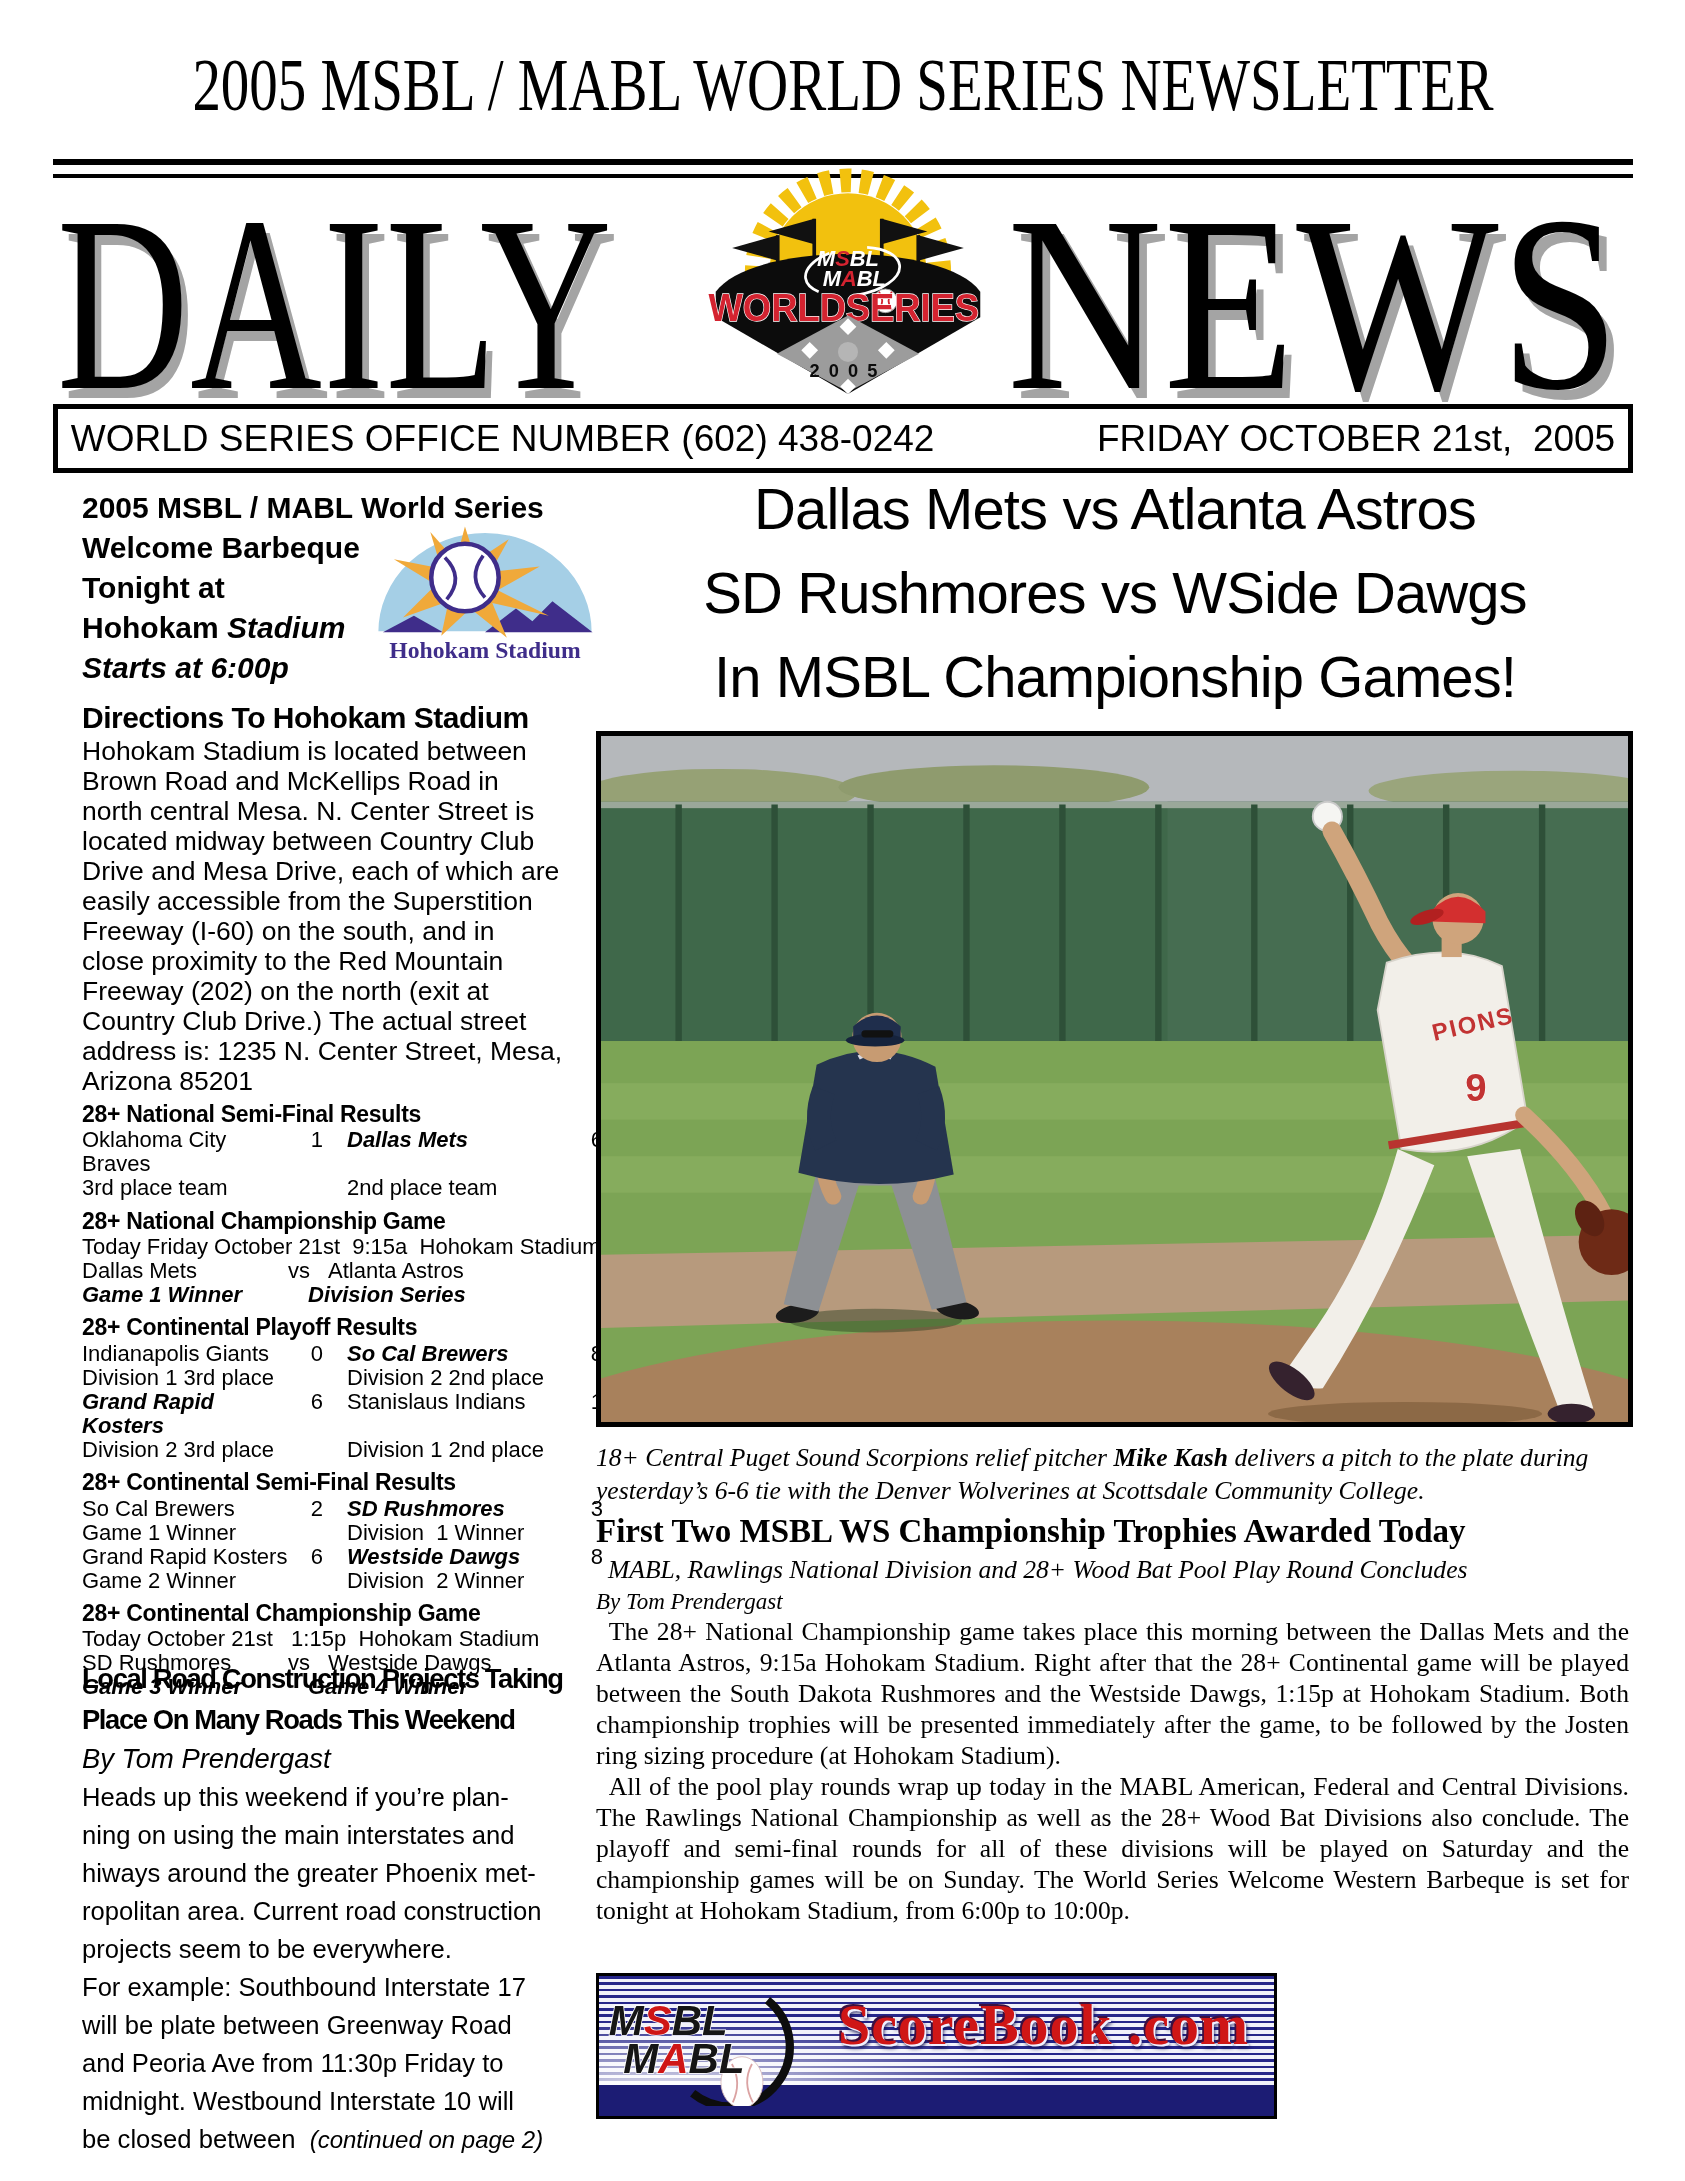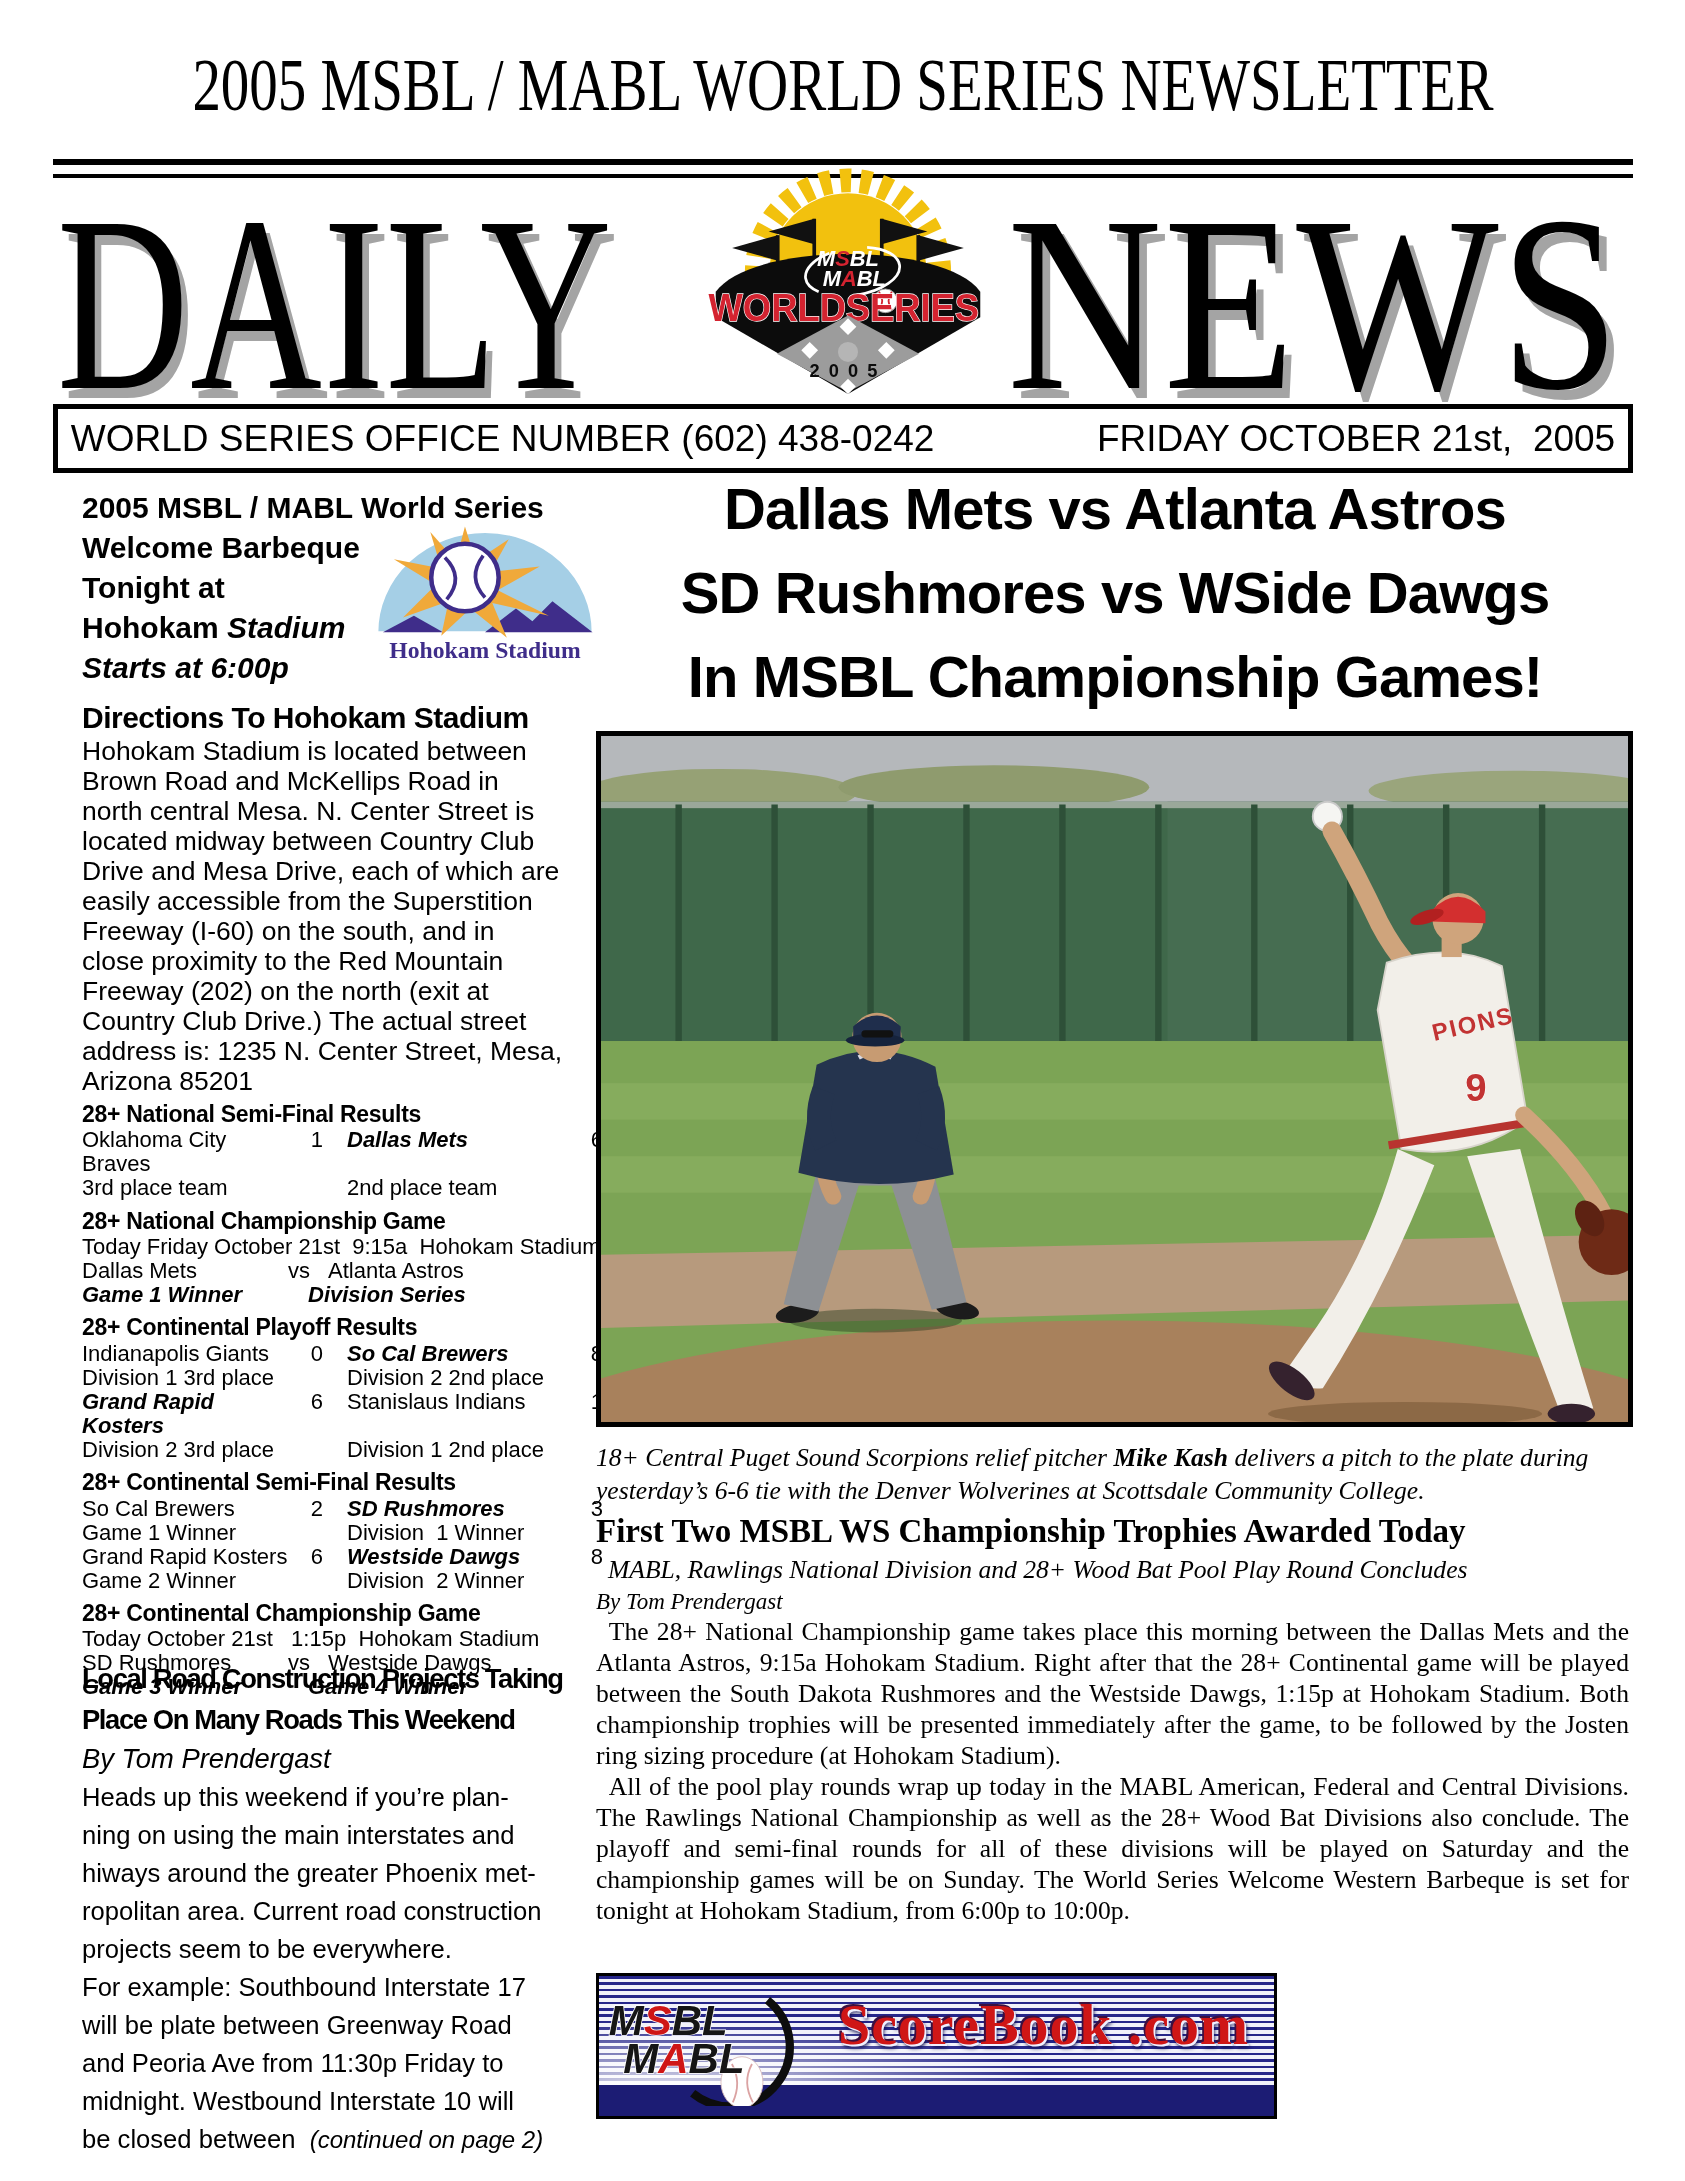--- a/index.html
+++ b/index.html
@@ -46,21 +46,21 @@
   .sched-sub{display:grid;grid-template-columns:226px 1fr;font-size:22px;line-height:24px;}
   .road{position:absolute;top:1185px;left:0;}
   .road-head{font-size:27.4px;font-weight:bold;line-height:41px;letter-spacing:-1.4px;white-space:nowrap;}
   .road-by{font-size:27.4px;font-style:italic;line-height:38px;}
   .road-line{font-size:25.6px;line-height:38px;white-space:nowrap;}
   .road-cont{font-style:italic;font-size:24px;}
 
   
   .rightcol{position:absolute;left:596px;top:461px;width:1038px;height:1718px;}
   .headline{position:absolute;top:5.5px;left:0;width:100%;text-align:center;
-    font-size:58px;font-weight:bold;line-height:84px;letter-spacing:-0.9px;white-space:nowrap;}
+    font-size:58px;font-weight:normal;line-height:84px;letter-spacing:-0.9px;white-space:nowrap;}
   .photo{position:absolute;top:270px;left:0;width:1027px;height:686px;border:5.5px solid #000;
     background:#7ca455;}
   .caption{position:absolute;top:980px;left:0;width:1022px;
     font-family:"Liberation Serif",serif;font-style:italic;font-size:25.6px;line-height:33px;}
   .cap-b{font-weight:bold;}
   .art-head{position:absolute;top:1051px;left:0;width:100%;
     font-family:"Liberation Serif",serif;font-weight:bold;font-size:33px;line-height:38px;}
   .art-sub{position:absolute;top:1093px;left:12px;width:100%;
     font-family:"Liberation Serif",serif;font-style:italic;font-size:25.6px;line-height:31px;}
   .art-by{position:absolute;top:1127px;left:0;

